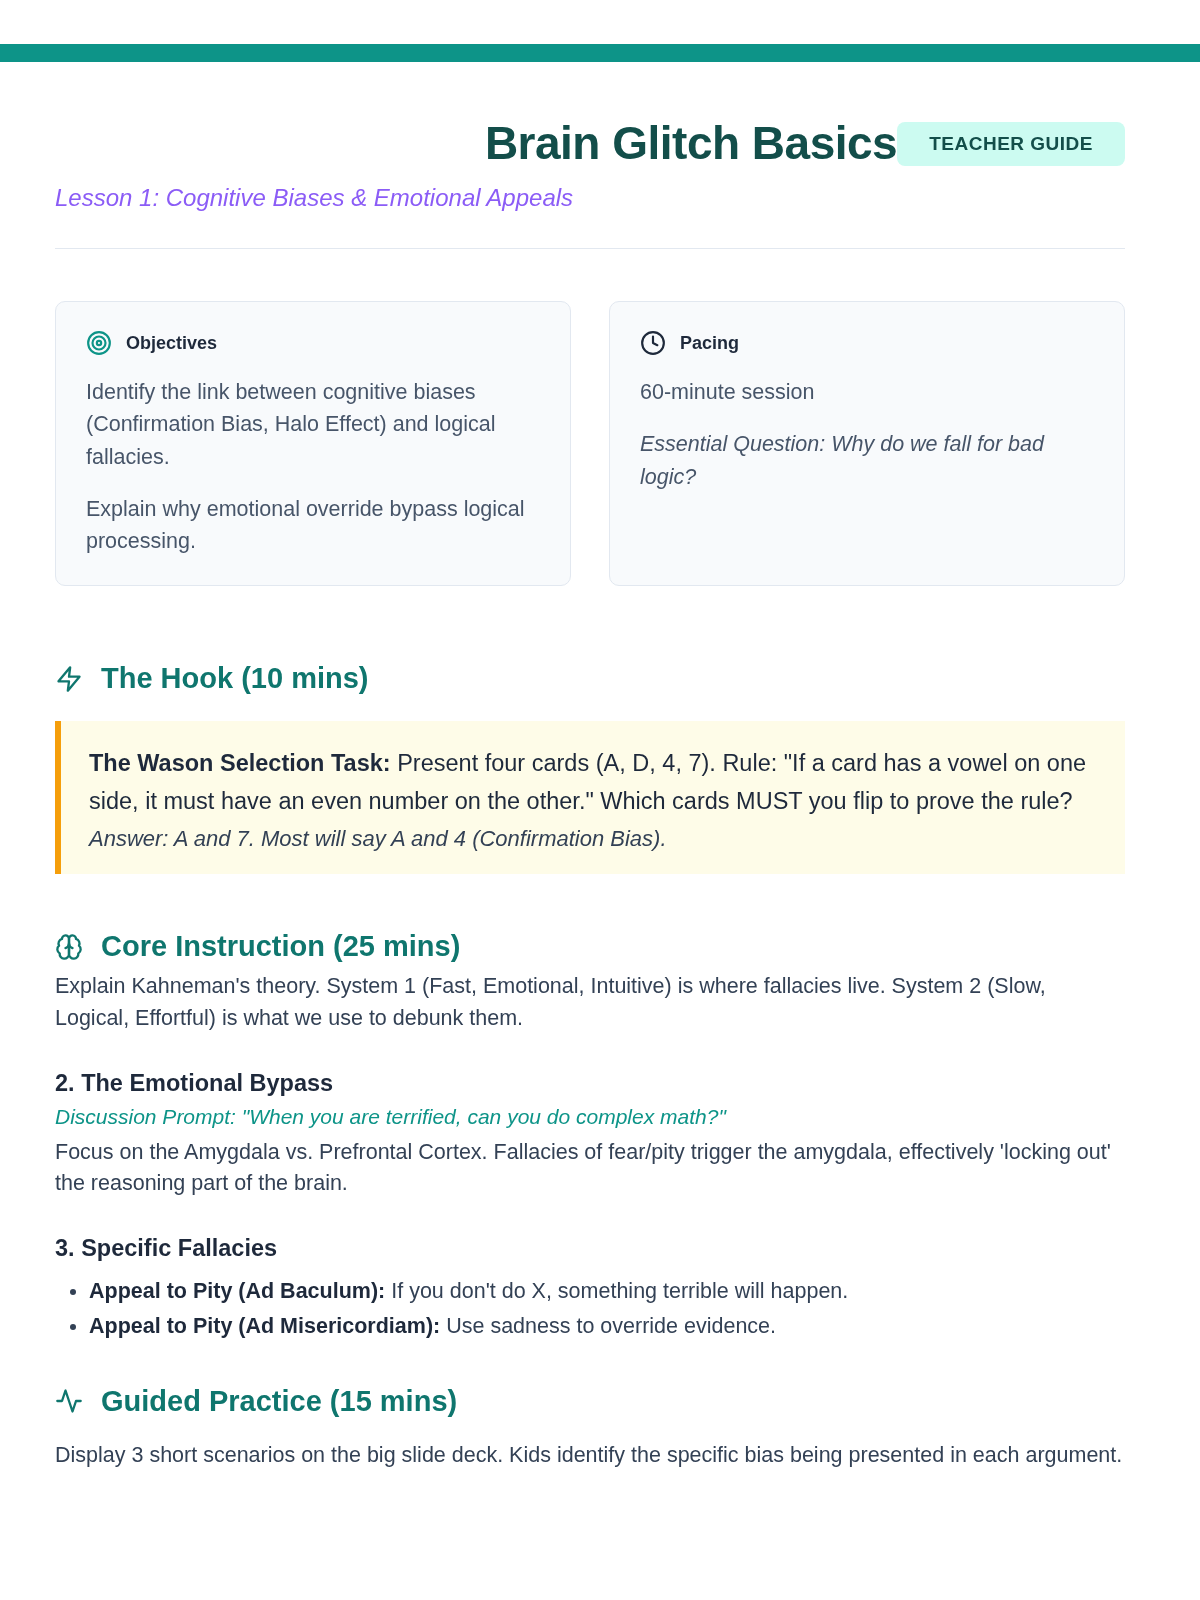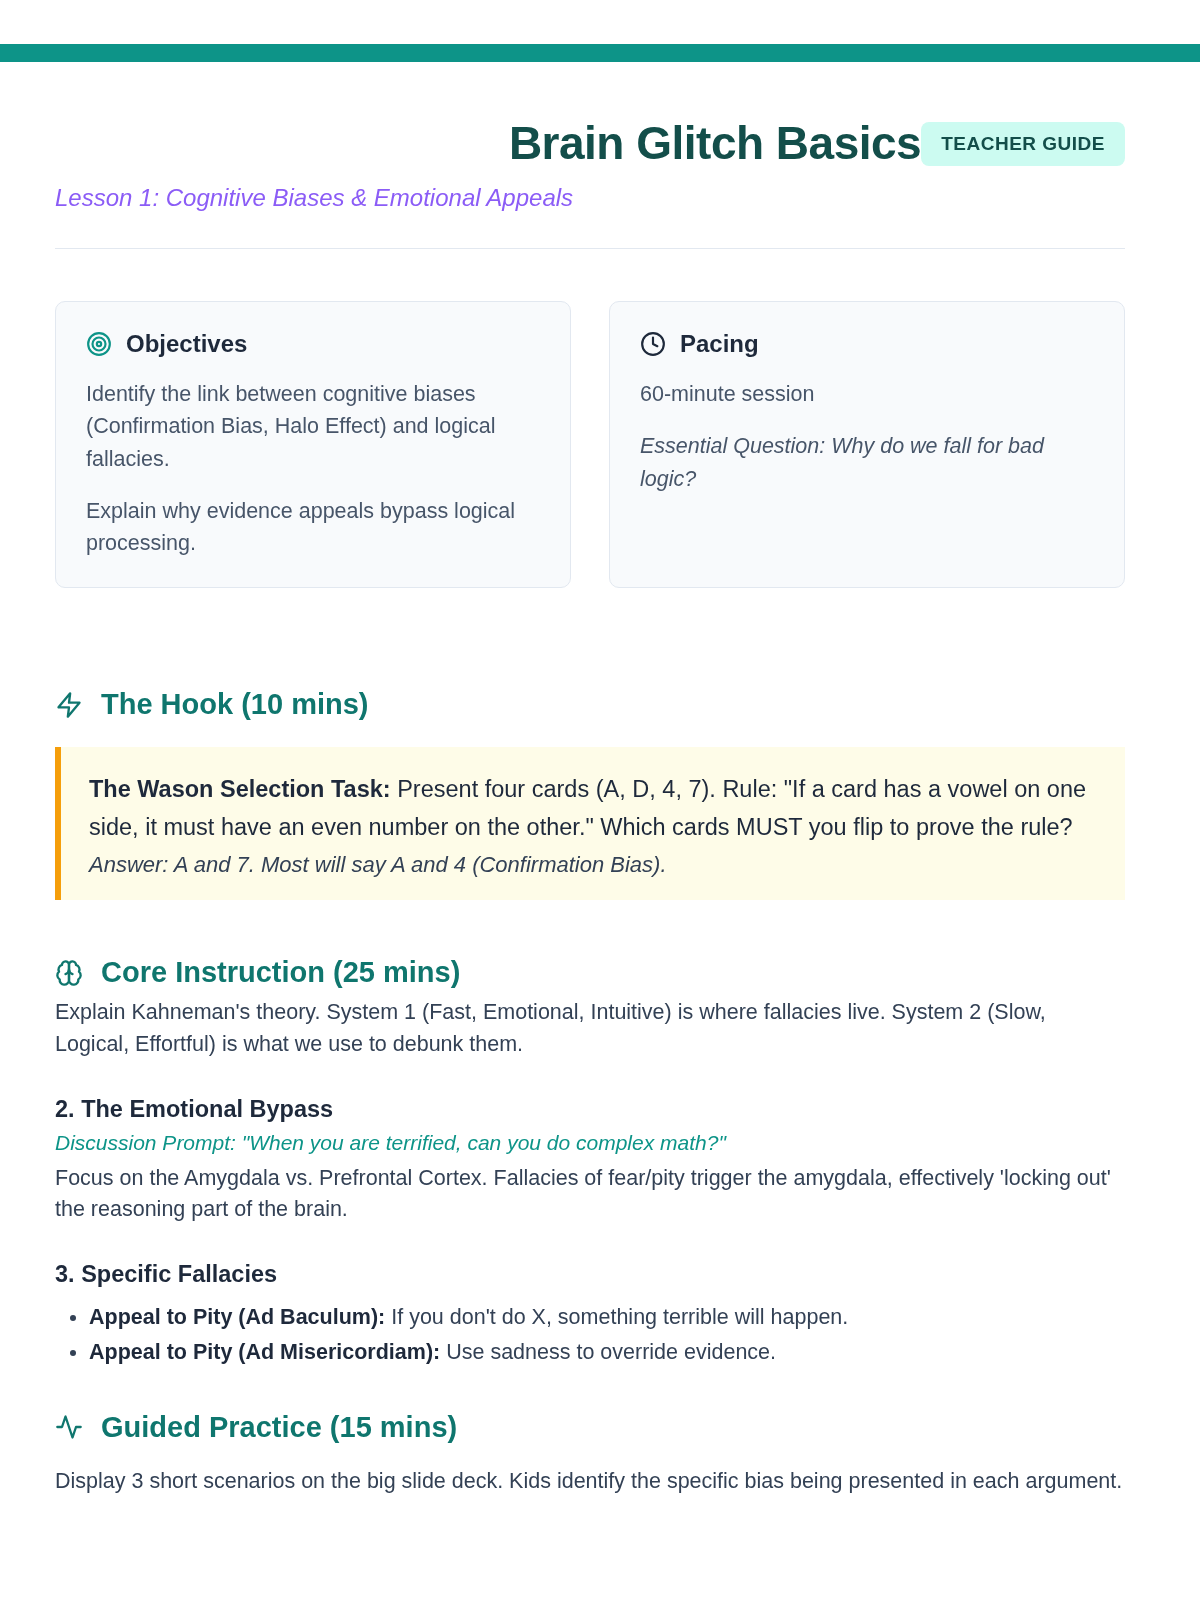--- a/index.html
+++ b/index.html
@@ -21,48 +21,48 @@
     padding: 54px 75px 0 55px;
   }
   
   .title-row { display: flex; justify-content: flex-end; align-items: flex-start; }
   h1.title {
     font-size: 46px; font-weight: bold; color: #134e4a; letter-spacing: -0.5px;
   }
   .badge {
     background: #ccfbf1; color: #134e4a;
     font-size: 19px; font-weight: bold; letter-spacing: 0.5px;
-    padding: 11px 20px; border-radius: 8px; margin-top: 6px;
+    padding: 11px 32px; border-radius: 8px; margin-top: 6px;
     white-space: nowrap;
   }
   .subtitle {
     margin-top: 14px; font-size: 24px; font-style: italic; color: #8b5cf6;
   }
   hr.divider { border: none; border-top: 1px solid #e2e8f0; margin-top: 36px; }
   
   .cards { display: flex; gap: 38px; margin-top: 52px; align-items: stretch; }
   .card {
     flex: 1 1 0;
     background: #f8fafc;
     border: 1px solid #e2e8f0;
     border-radius: 10px;
     padding: 28px 30px;
   }
   .card-head { display: flex; align-items: center; gap: 14px; }
-  .card-head h2 { font-size: 24px; font-weight: bold; color: #1e293b; }
+  .card-head h2 { font-size: 18px; font-weight: bold; color: #1e293b; }
   .icon { display: inline-flex; align-items: center; justify-content: center; }
   .icon svg { width: 26px; height: 26px; }
   .icon.lg svg { width: 28px; height: 28px; }
   .card-text {
     margin-top: 20px; font-size: 21.5px; line-height: 1.5; color: #475569;
   }
   .card-text.italic { font-style: italic; }
   
   .section-head { display: flex; align-items: center; gap: 18px; }
-  .section-head.hook { margin-top: 100px; }
+  .section-head.hook { margin-top: 76px; }
   .section-head.core { margin-top: 56px; }
   .section-head.practice { margin-top: 42px; }
   .section-title { font-size: 29px; font-weight: bold; color: #0f766e; }
   
   .callout {
     margin-top: 26px;
     background: #fefce8;
     border-left: 6px solid #f59e0b;
     padding: 24px 12px 22px 28px;
   }
@@ -103,21 +103,21 @@
         <span class="icon">
           <svg viewBox="0 0 24 24" fill="none" stroke="#0d9488" stroke-width="2" stroke-linecap="round" stroke-linejoin="round">
             <circle cx="12" cy="12" r="10"></circle>
               <circle cx="12" cy="12" r="6"></circle>
               <circle cx="12" cy="12" r="2"></circle>
           </svg>
         </span>
         <h2>Objectives</h2>
       </div>
       <p class="card-text">Identify the link between cognitive biases (Confirmation Bias, Halo Effect) and logical fallacies.</p>
-      <p class="card-text">Explain why evidence appeals bypass logical processing.</p>
+      <p class="card-text">Explain why emotional override bypass logical processing.</p>
     </section>
 
     <section class="card">
       <div class="card-head">
         <span class="icon">
           <svg viewBox="0 0 24 24" fill="none" stroke="#1e293b" stroke-width="2" stroke-linecap="round" stroke-linejoin="round">
             <circle cx="12" cy="12" r="10"></circle>
               <polyline points="12 6 12 12 16 14"></polyline>
           </svg>
         </span>

